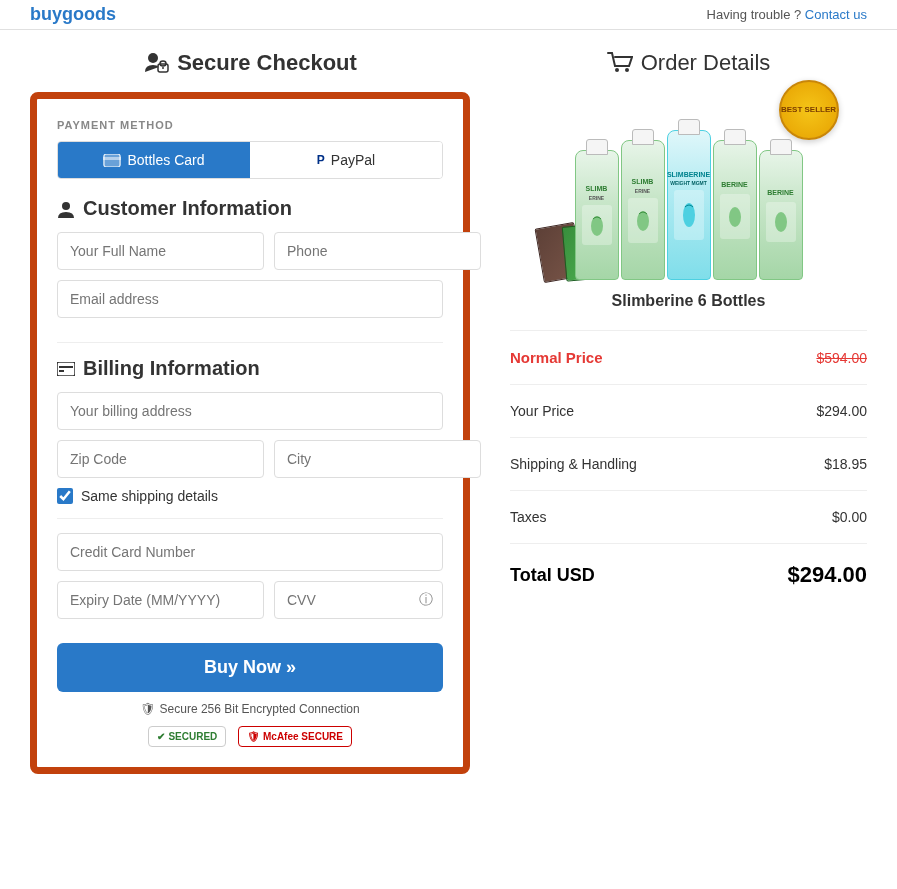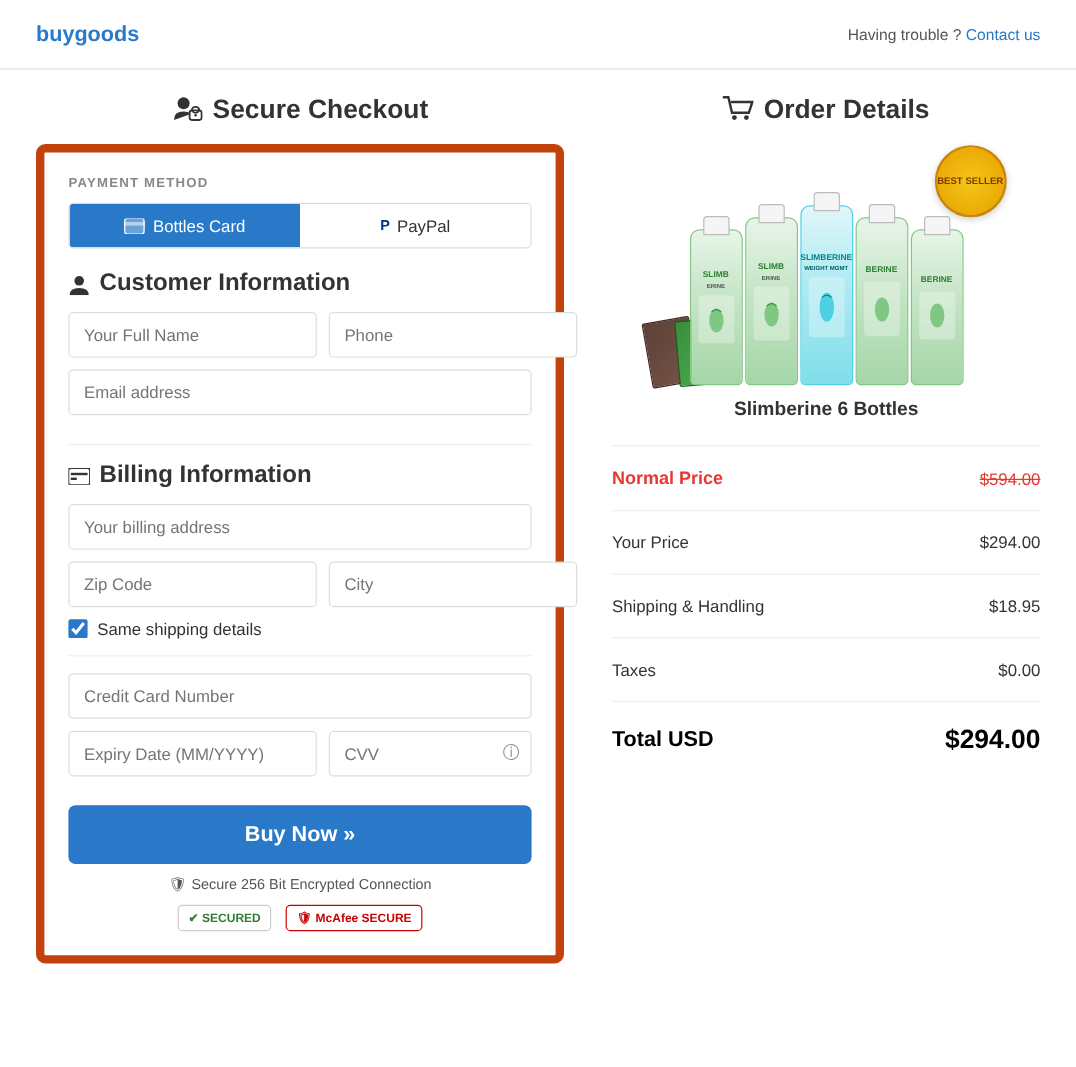--- a/index.html
+++ b/index.html
@@ -3,21 +3,21 @@
   <meta charset="utf-8">
   <style>
     * { box-sizing: border-box; margin: 0; padding: 0; }
     body { font-family: Arial, sans-serif; background: #fff; color: #333; font-size: 14px; }
 
     
     .header {
       display: flex;
       justify-content: space-between;
       align-items: center;
-      padding: 18px 30px;
+      padding: 4px 30px;
       border-bottom: 1px solid #e0e0e0;
     }
     .logo { color: #2979c8; font-weight: bold; font-size: 18px; }
     .logo span { color: #2979c8; }
     .header-right { font-size: 13px; color: #555; }
     .header-right a { color: #2979c8; text-decoration: none; }
 
     
     .main-layout {
       display: flex;
@@ -265,22 +265,22 @@
     .right-panel {
       flex: 1;
       max-width: 400px;
     }
 
     .order-title {
       display: flex;
       align-items: center;
       gap: 8px;
       font-size: 22px;
-      font-weight: bold;
-      margin-bottom: 17px;
+      font-weight: normal;
+      margin-bottom: 4px;
       justify-content: center;
     }
 
     .product-image-area {
       display: flex;
       justify-content: center;
       margin-bottom: 12px;
     }
 
     .bottles-container {

